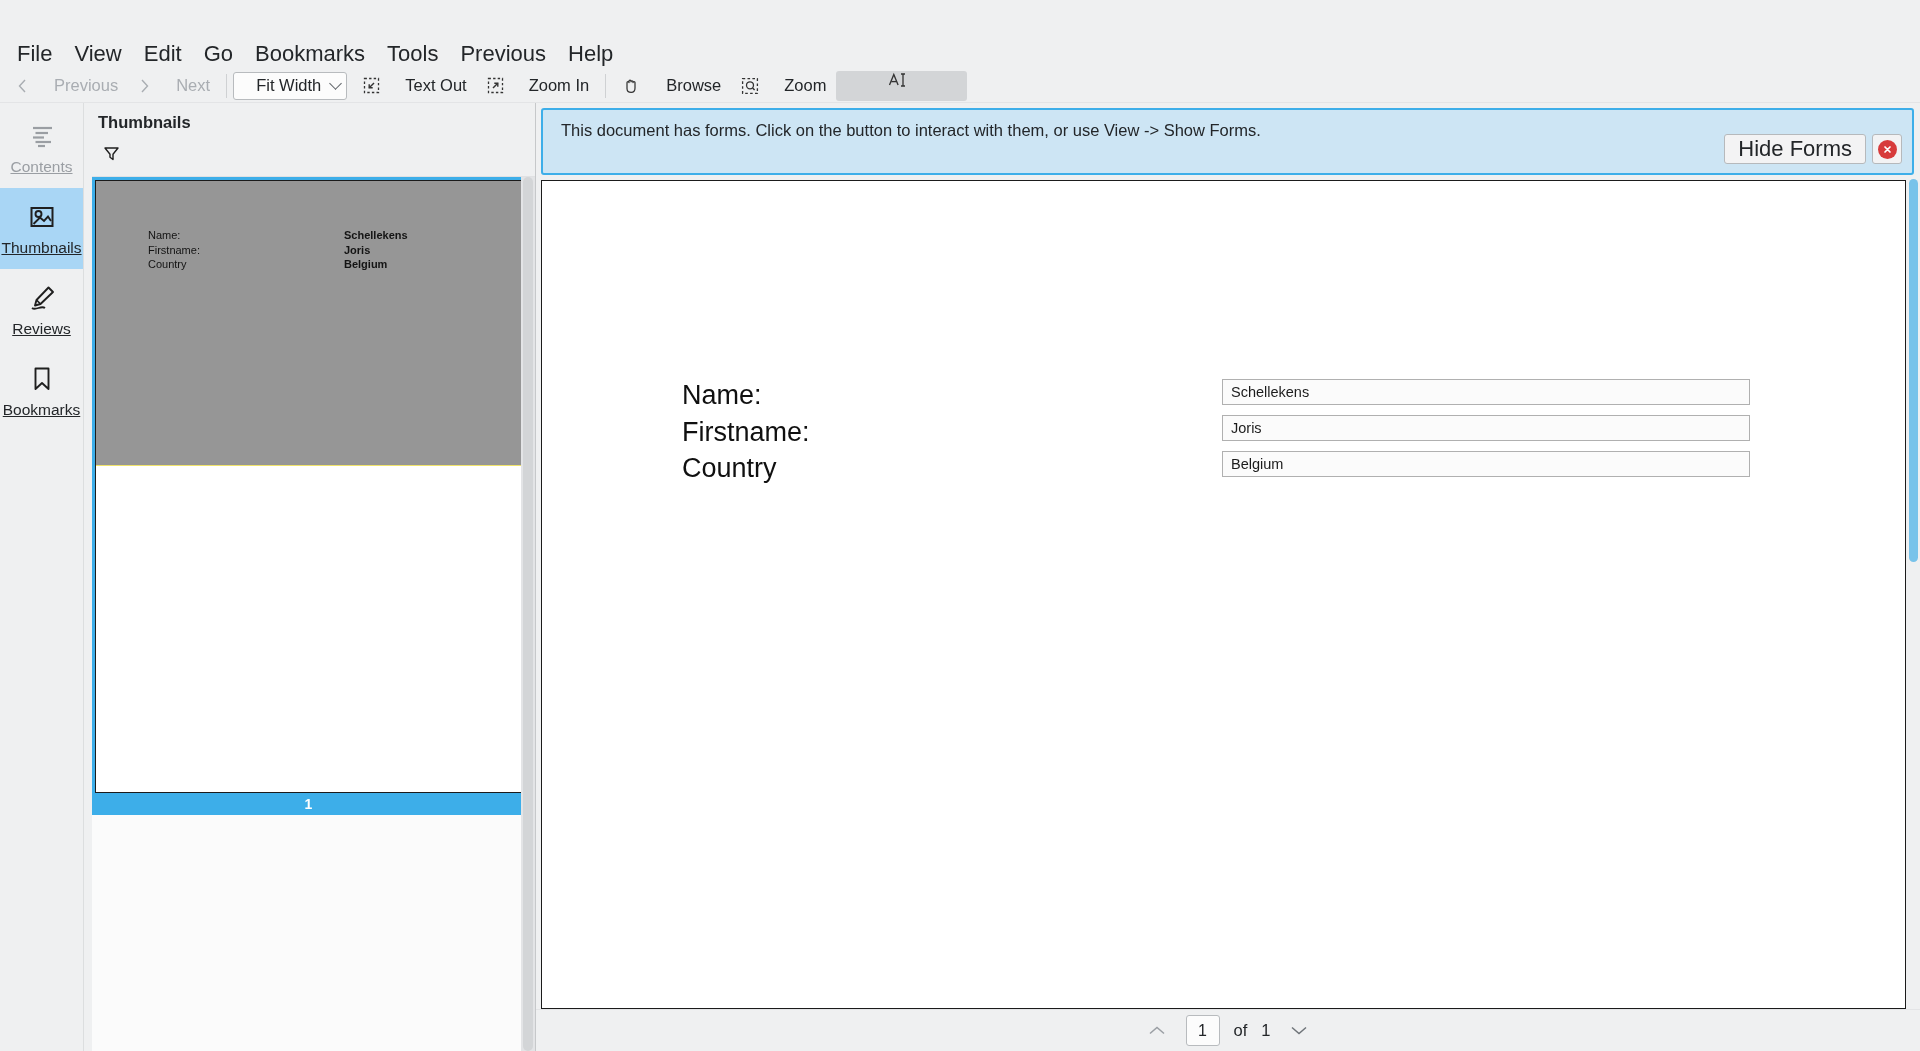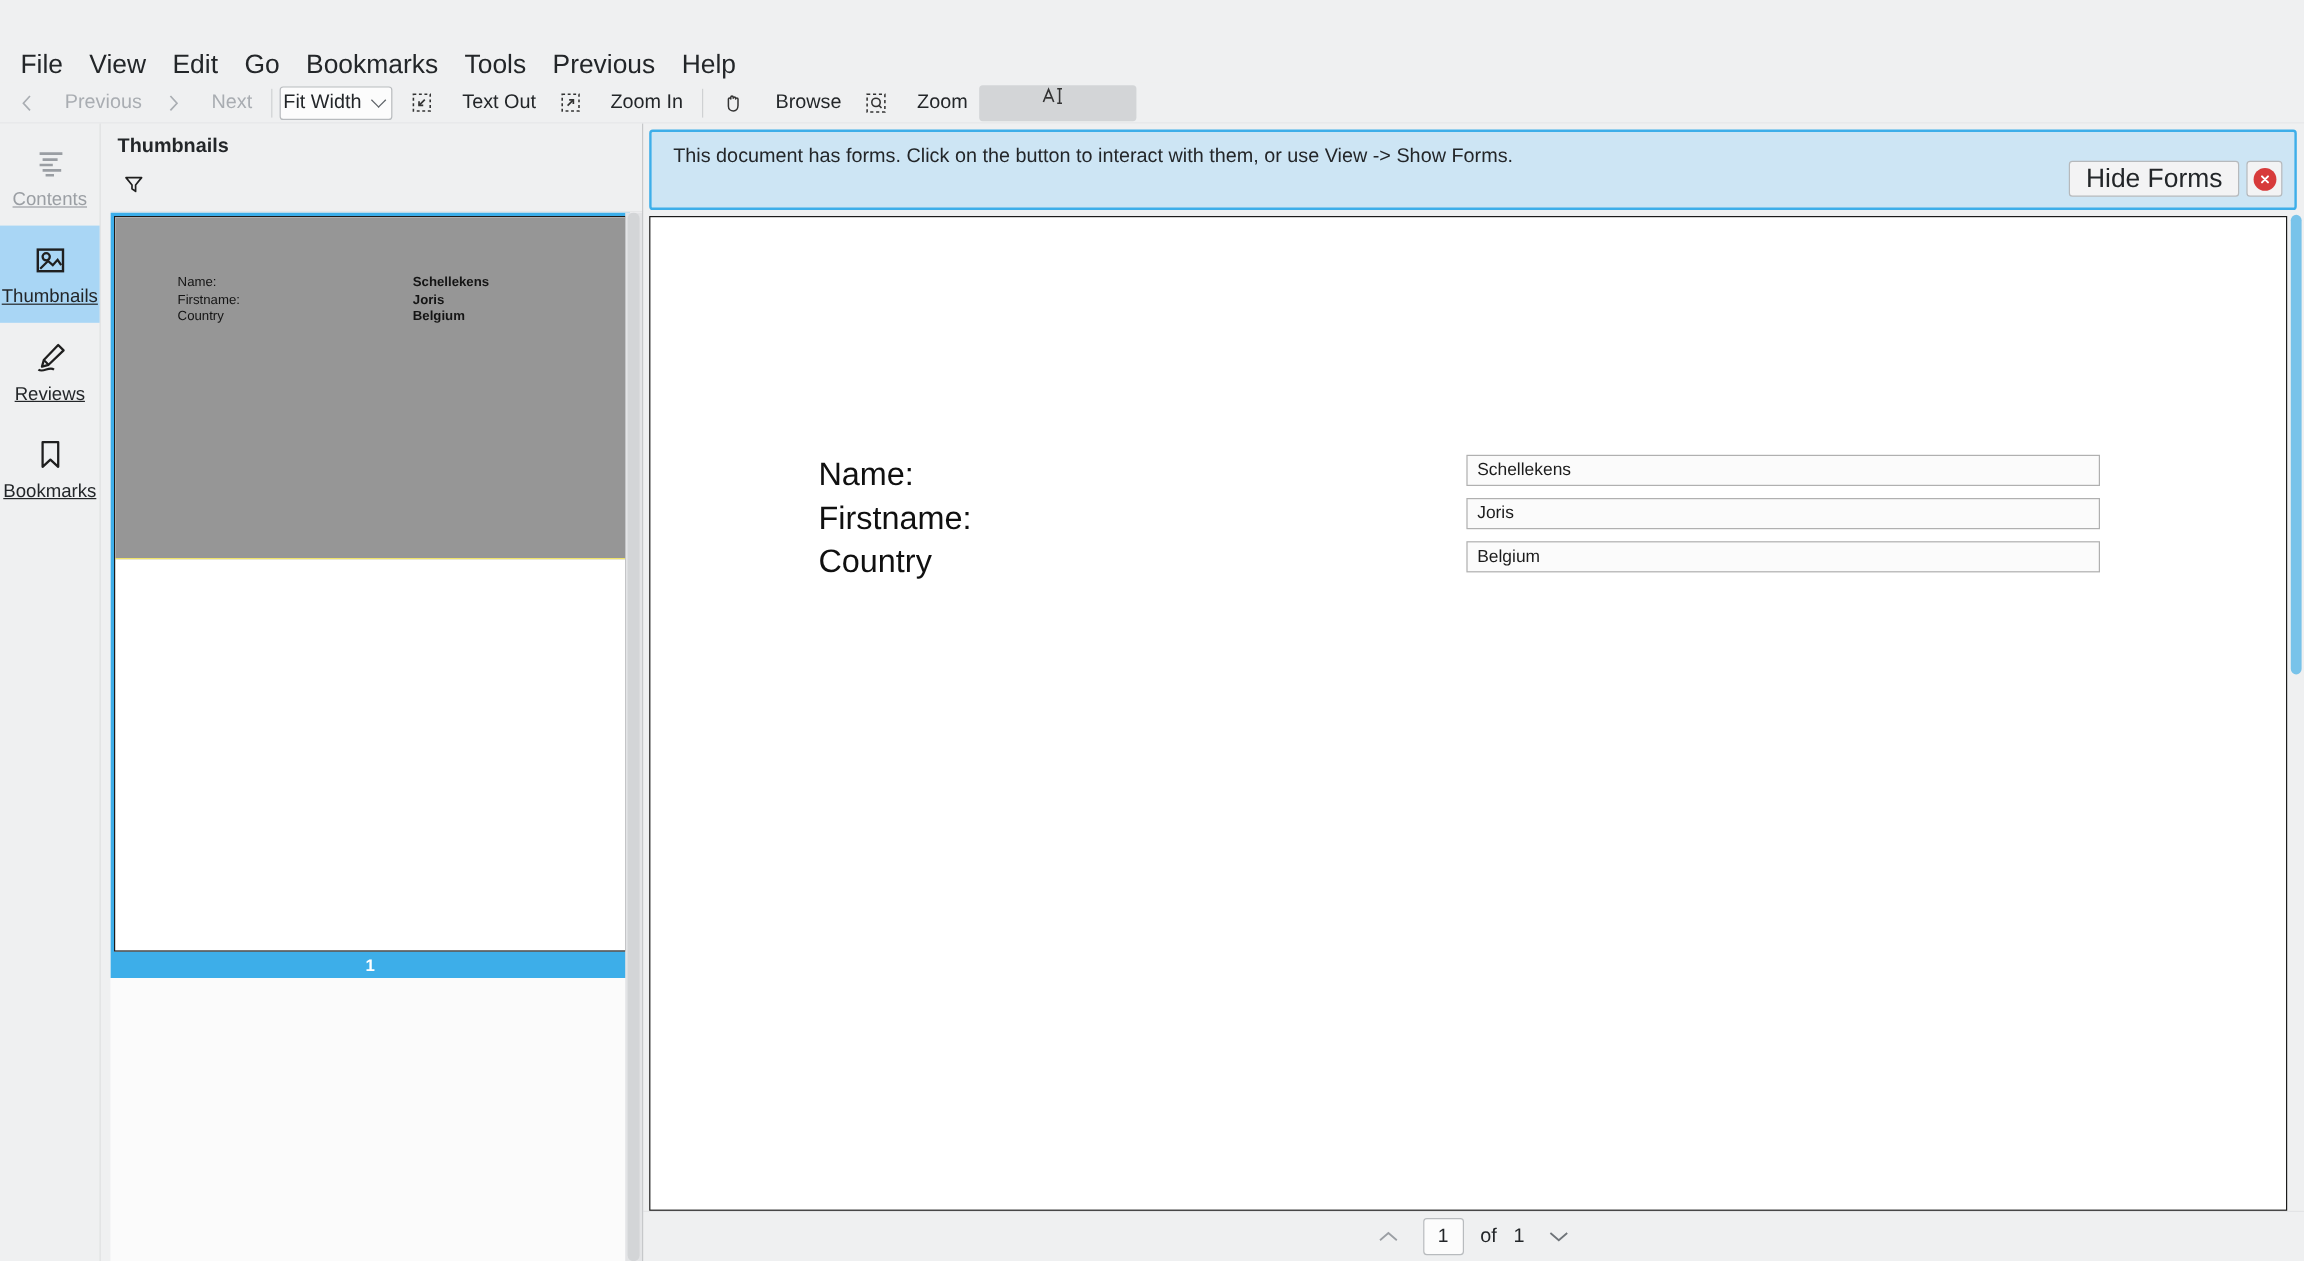--- a/index.html
+++ b/index.html
@@ -45,21 +45,21 @@
     border-radius: 3px; cursor: default;
     color: #232629; white-space: nowrap;
   }
   .tb-btn.disabled { color: #a9adb2; }
   .tb-btn.active { background: #d3d5d7; }
   .tb-sep {
     width: 1px; height: 24px; background: #cfd1d3; margin: 0 6px;
   }
   .tb-combo {
     display: flex; align-items: center; justify-content: space-between;
-    height: 28px; min-width: 88px; padding: 0 6px 0 2px;
+    height: 28px; min-width: 88px; padding: 0 6px 0 22px;
     border: 1px solid #b8bbbe; border-radius: 3px;
     background: #fcfcfc; font-size: 16.5px; color:#232629;
     margin-right: 6px;
   }
   .chev {
     display:inline-block; width: 9px; height: 9px;
     border-right: 1.7px solid #5c6166; border-bottom: 1.7px solid #5c6166;
     transform: rotate(45deg); margin-bottom: 4px;
   }
   .chev.light { border-color: #8b9097; }

